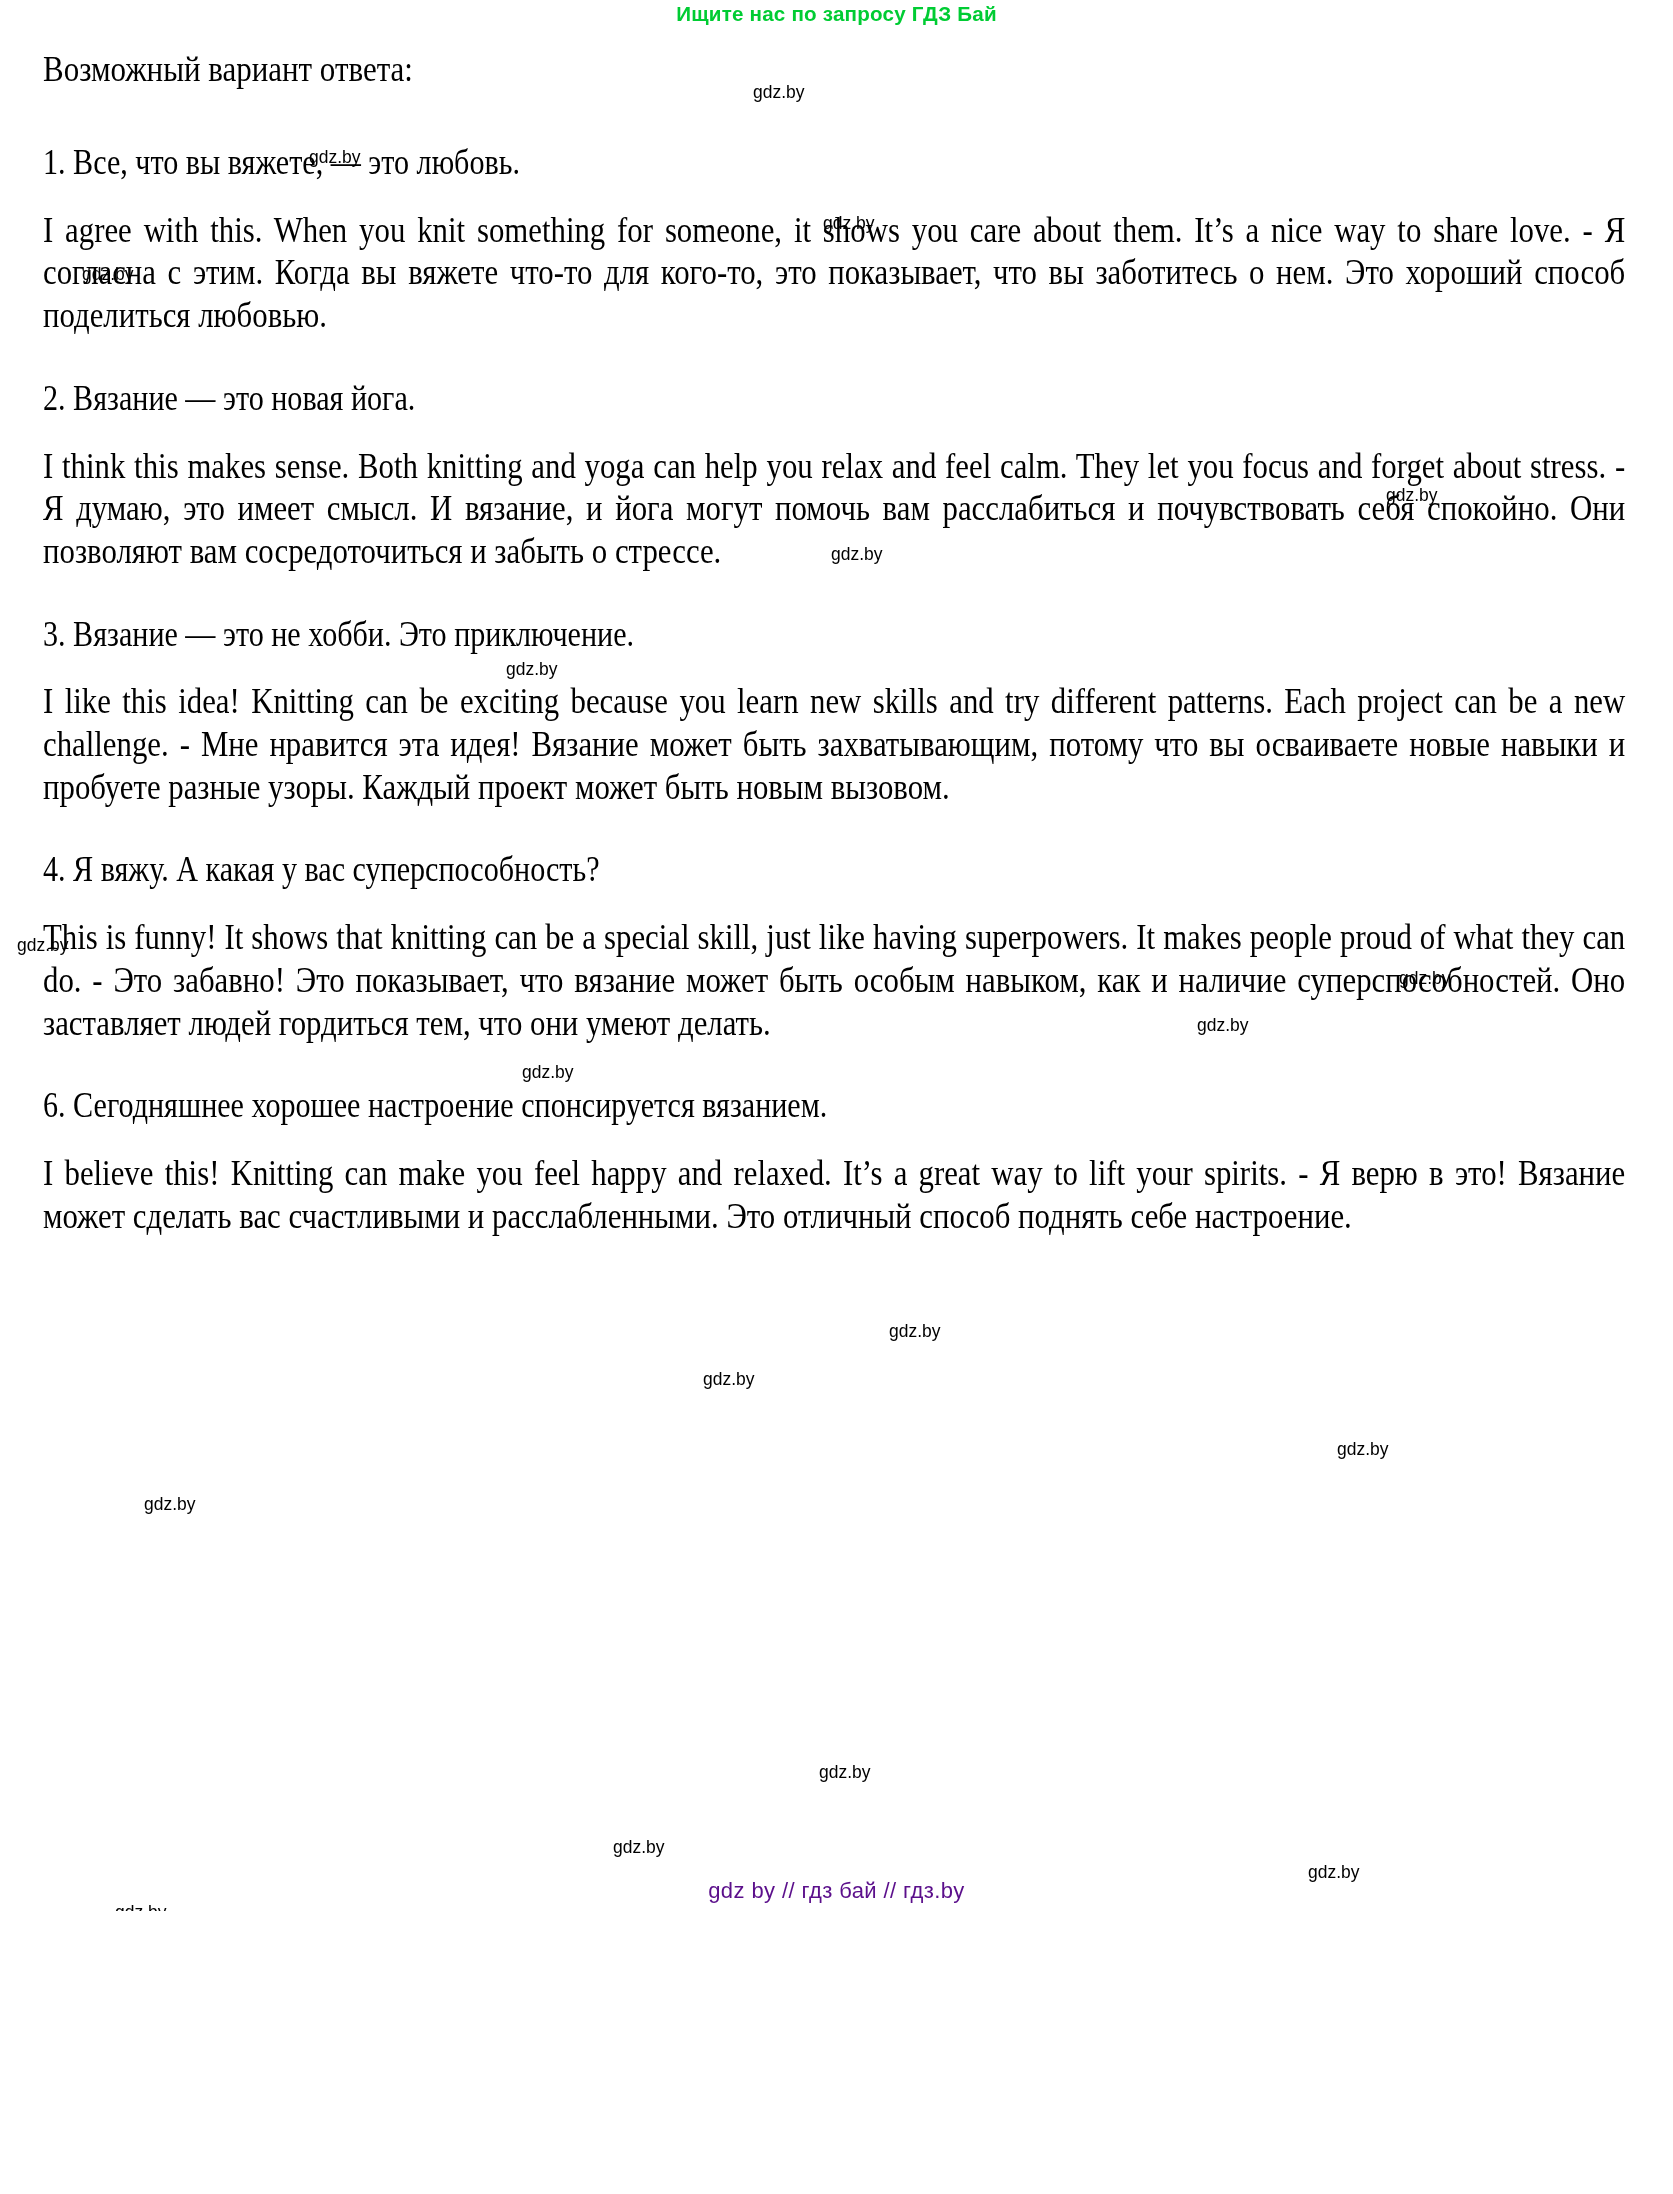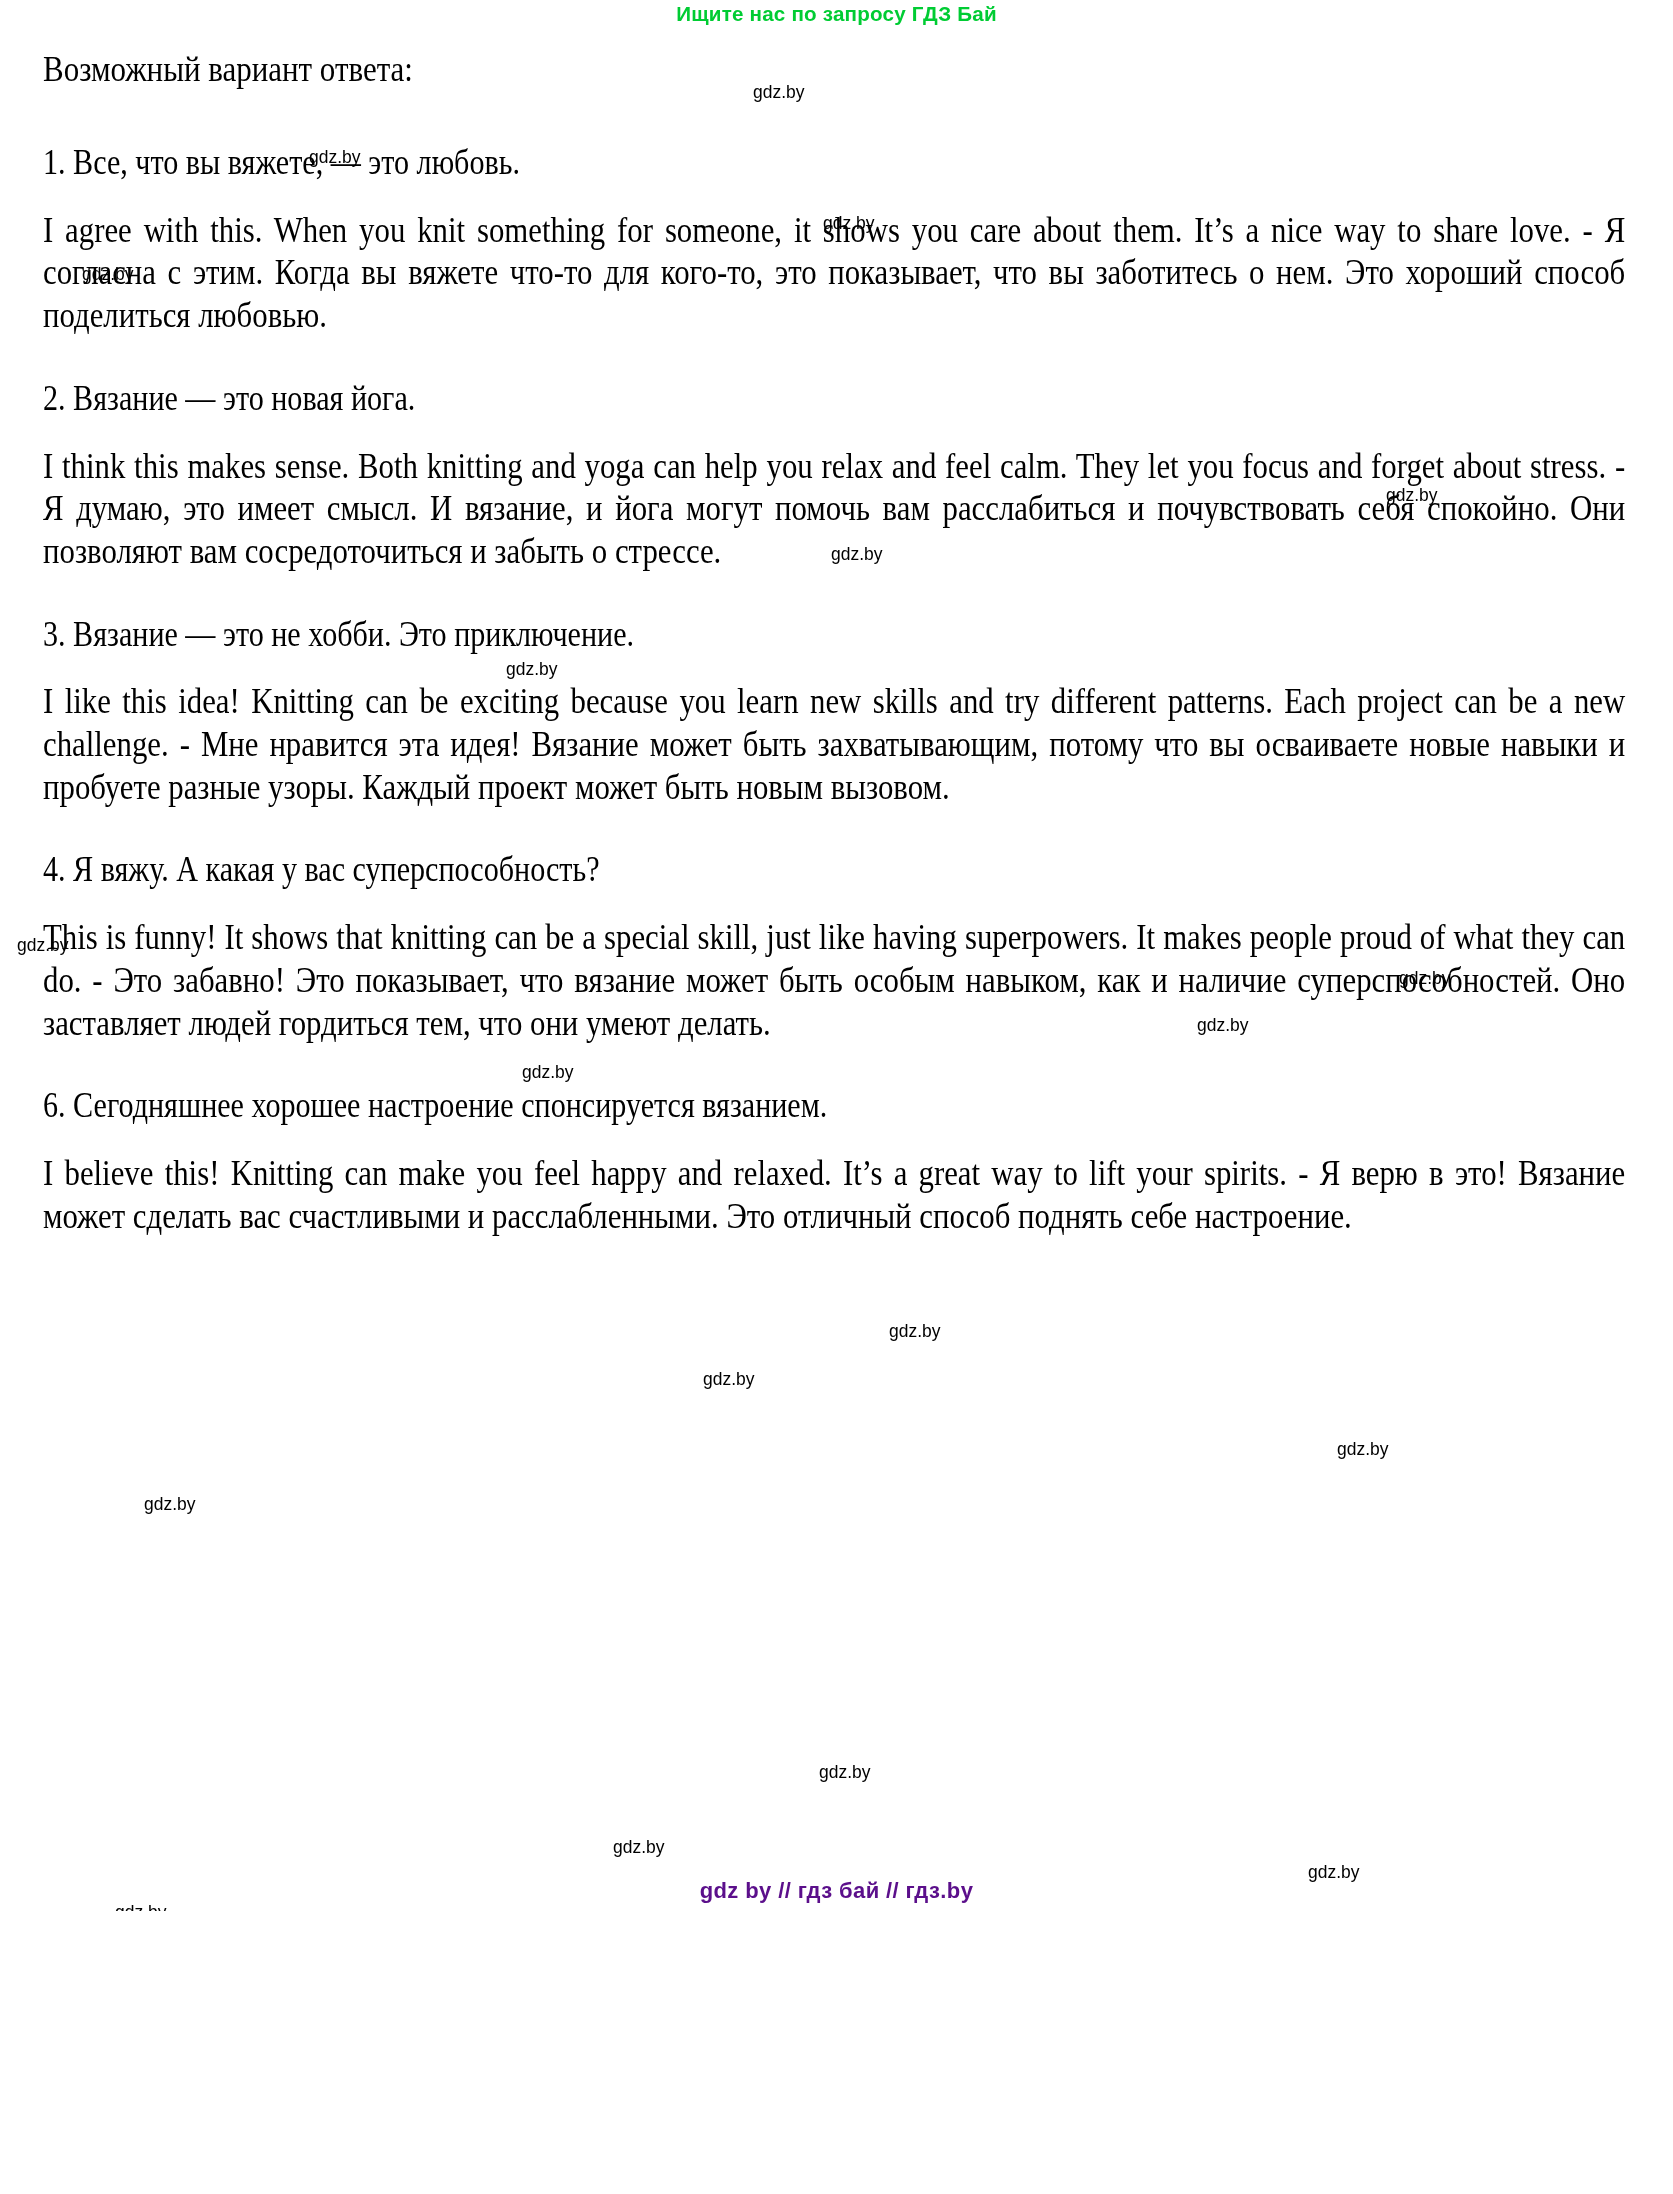--- a/index.html
+++ b/index.html
@@ -85,21 +85,21 @@
   }
 
   
   .footer {
     position: absolute;
     left: 0;
     bottom: 6.6px;
     width: 1673px;
     text-align: center;
     font-family: "Liberation Sans", "DejaVu Sans", sans-serif;
-    font-weight: bold;
+    font-weight: normal;
     font-size: 22px;
     letter-spacing: 0.4px;
   }
 </style>
 </head>
 <body>
 
 <div class="page">
 
   <div class="promo" style="color: rgb(0, 204, 51);">Ищите нас по запросу ГДЗ Бай</div>

